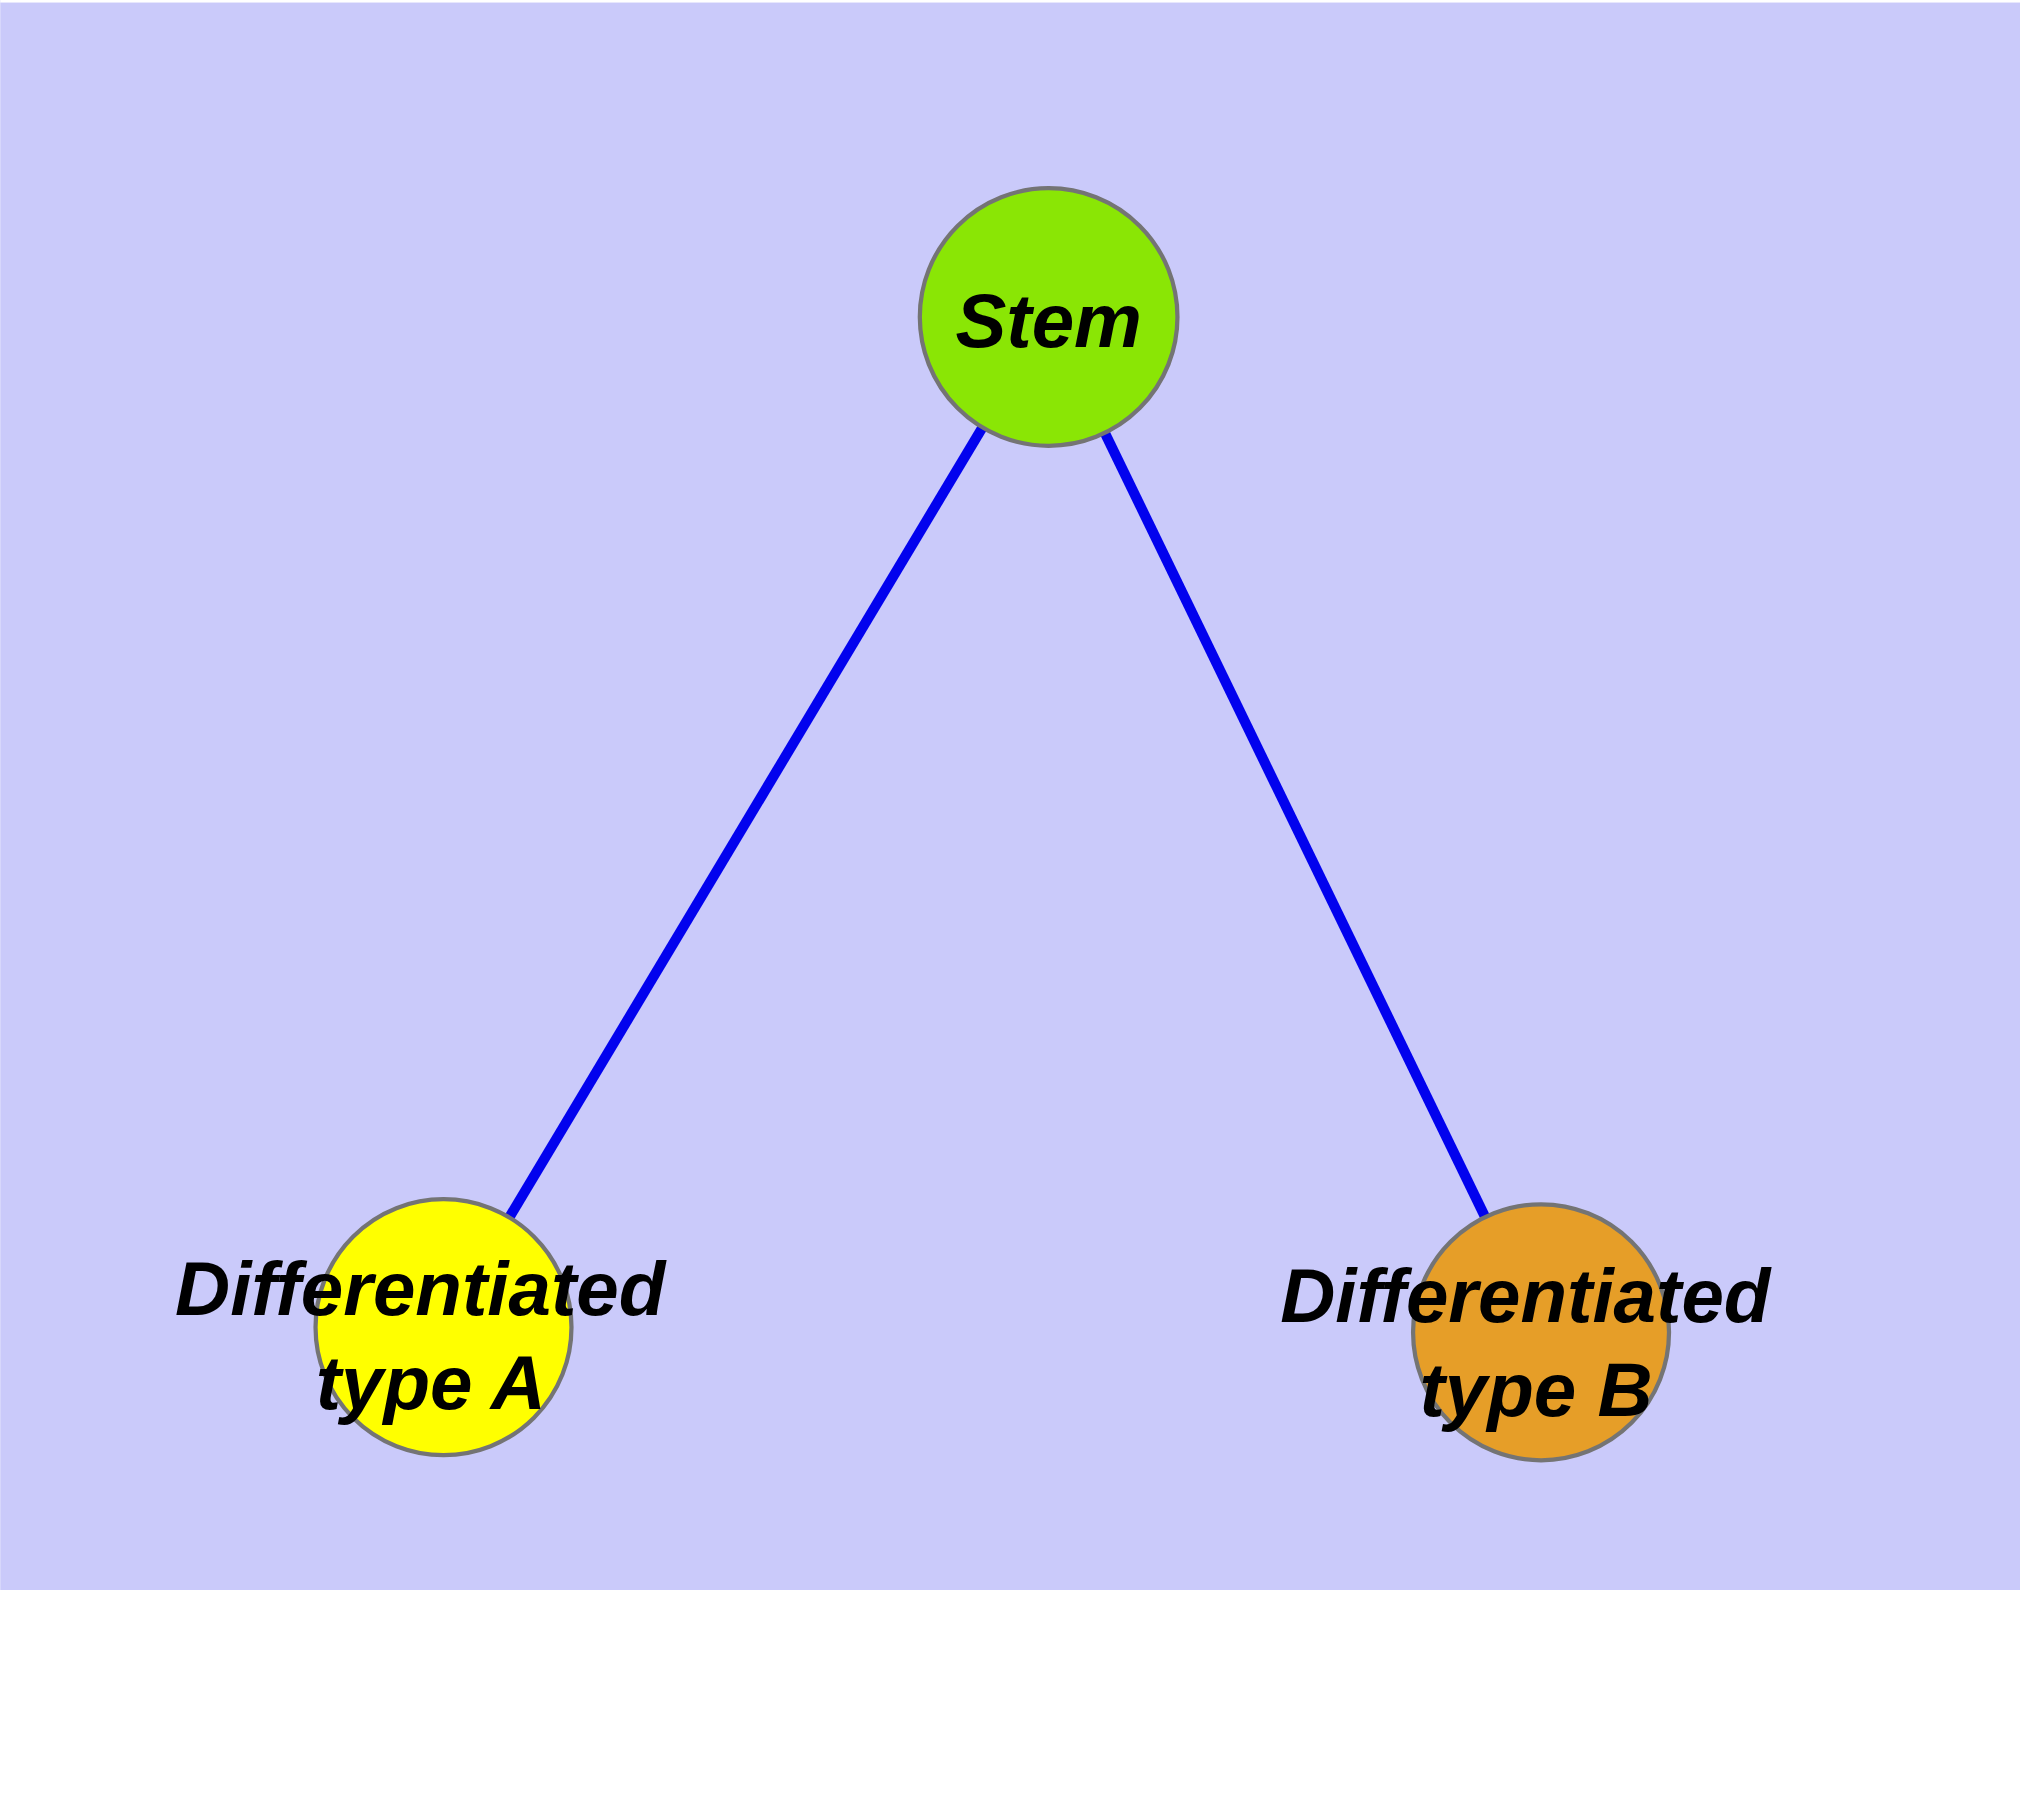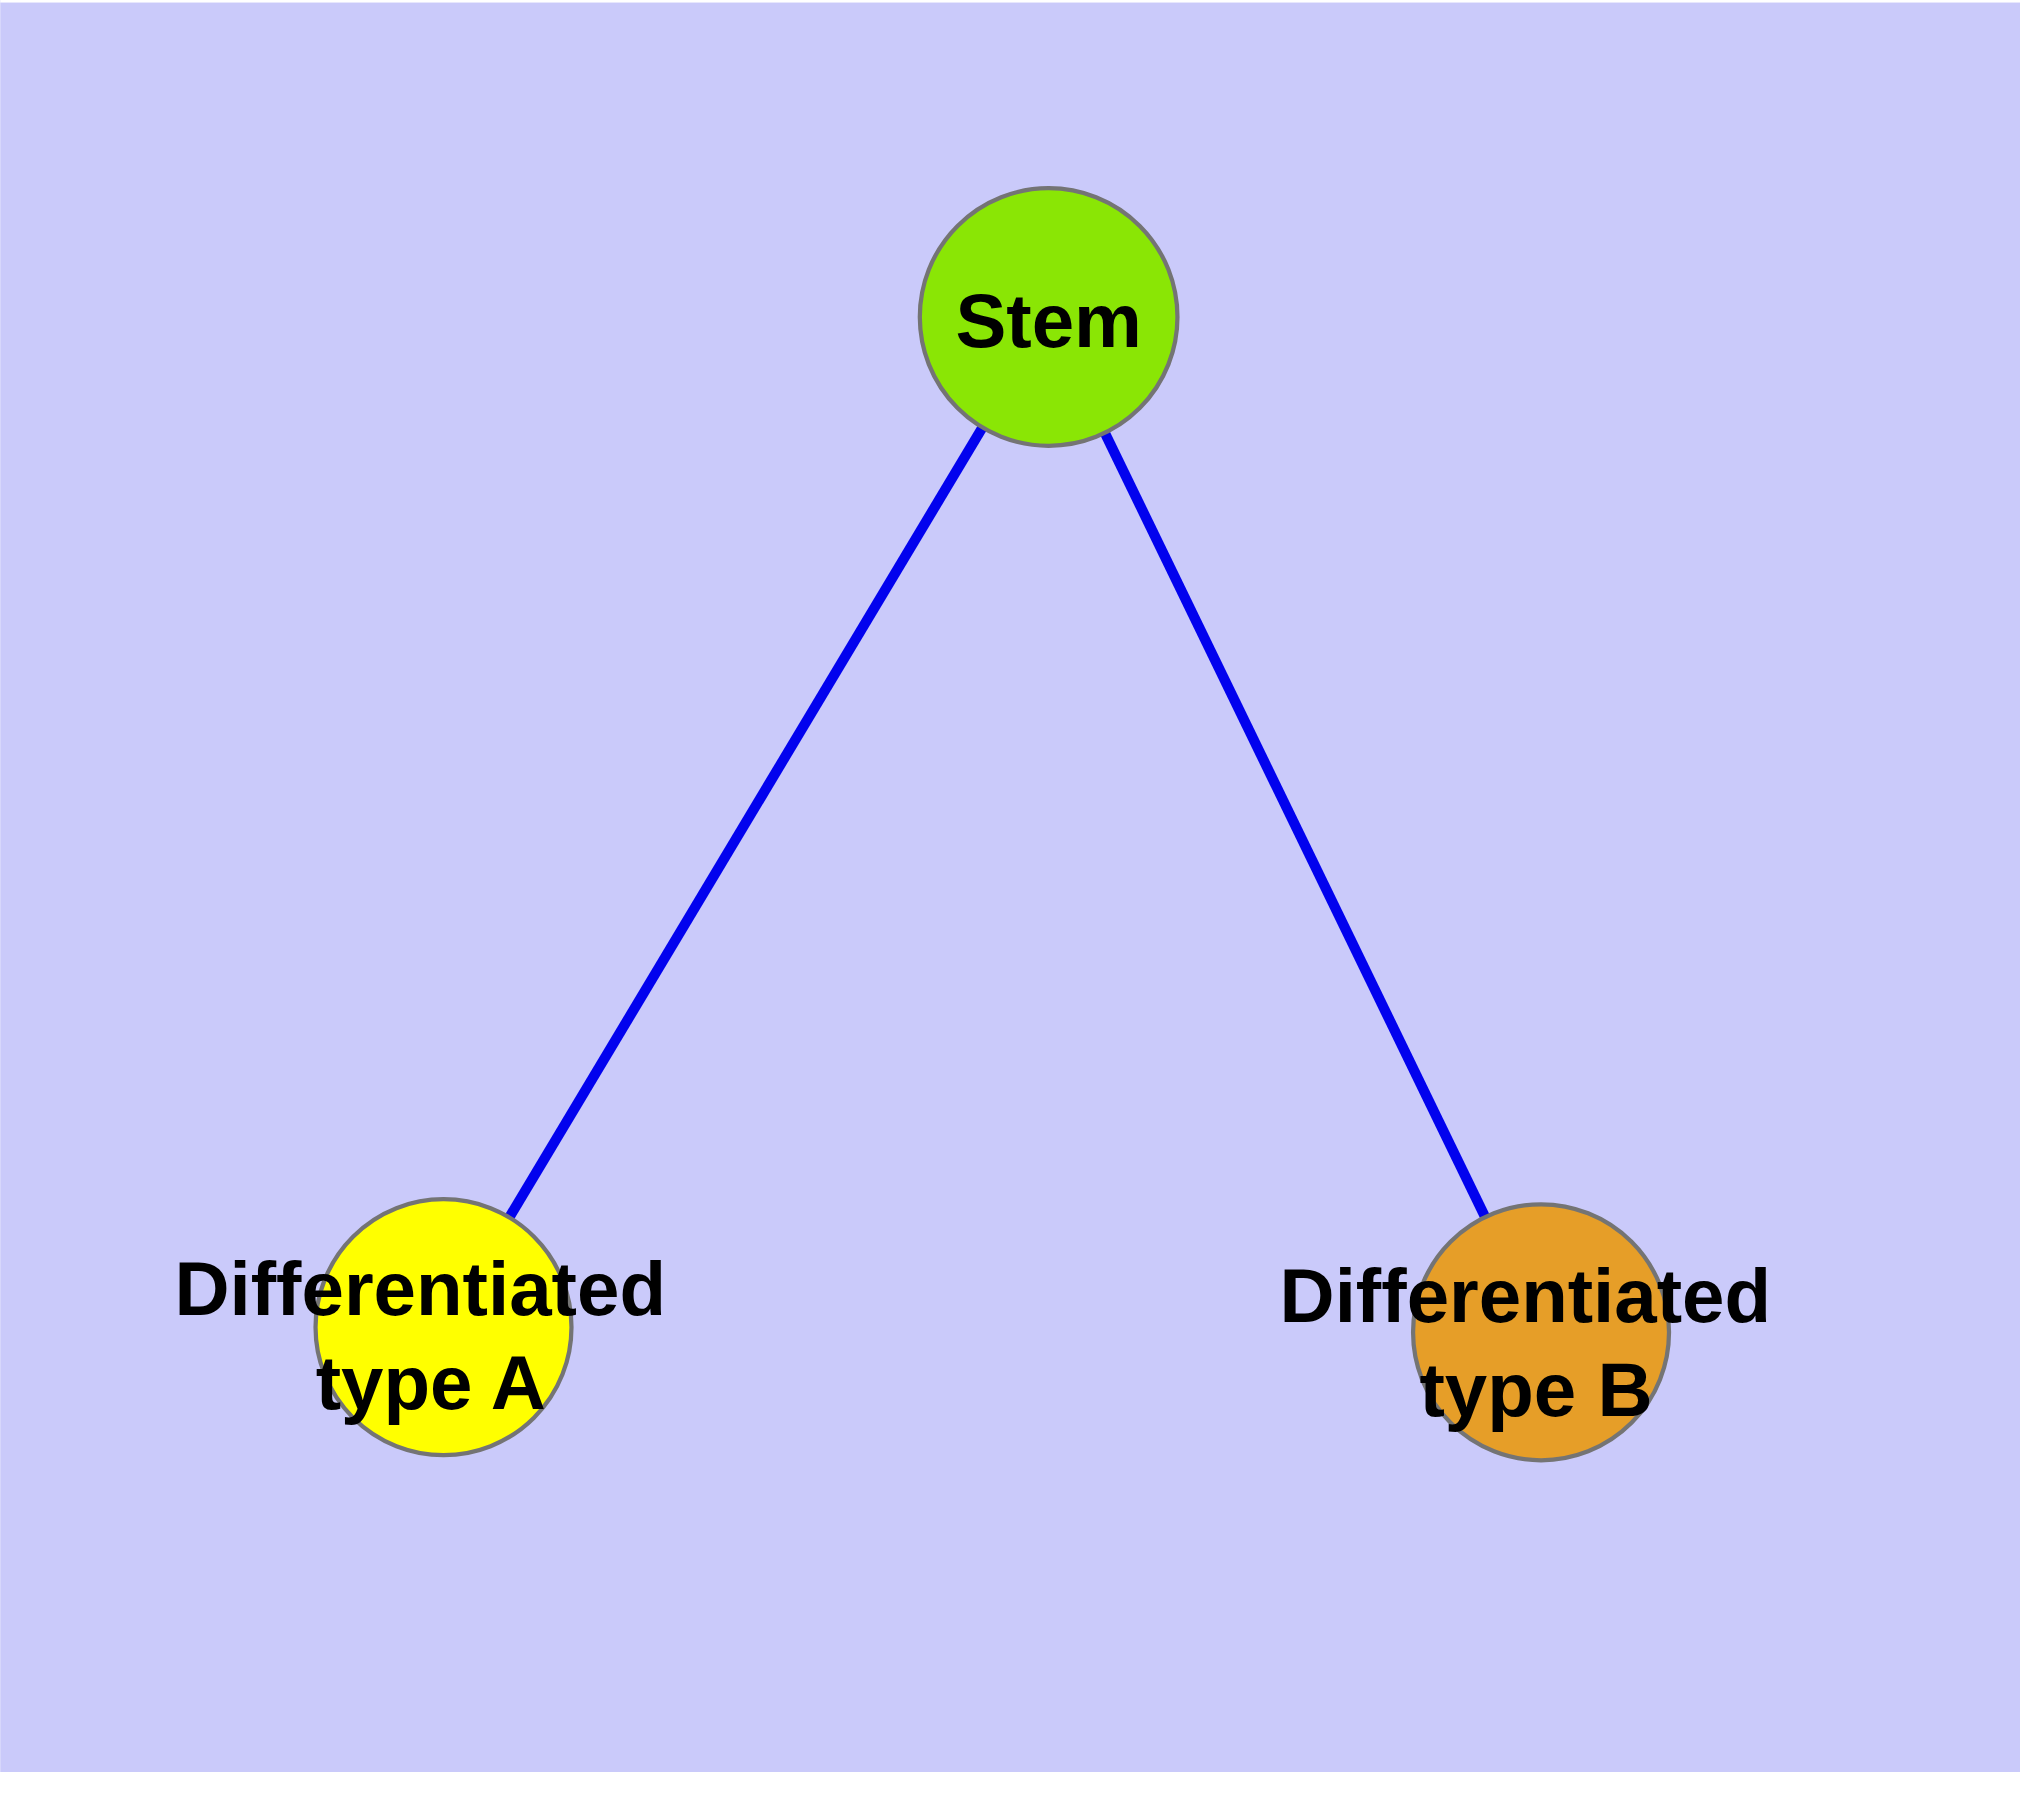--- a/index.html
+++ b/index.html
@@ -2,22 +2,23 @@
 <html style="font-size:13.6px"><head>
 <meta charset="utf-8">
 <style>
   html, body {
     margin: 0;
     padding: 0;
     background: #ffffff;
   }
   .canvas-wrap {
     width: 2021px;
-    height: 1772px;
+    height: 1590px;
     overflow: hidden;
+    font-style: italic;
   }
   svg {
     display: block;
   }
   text {
     font-family: "Liberation Sans", sans-serif;
     font-weight: bold;
     font-size: 90px;
     text-anchor: middle;
   }

